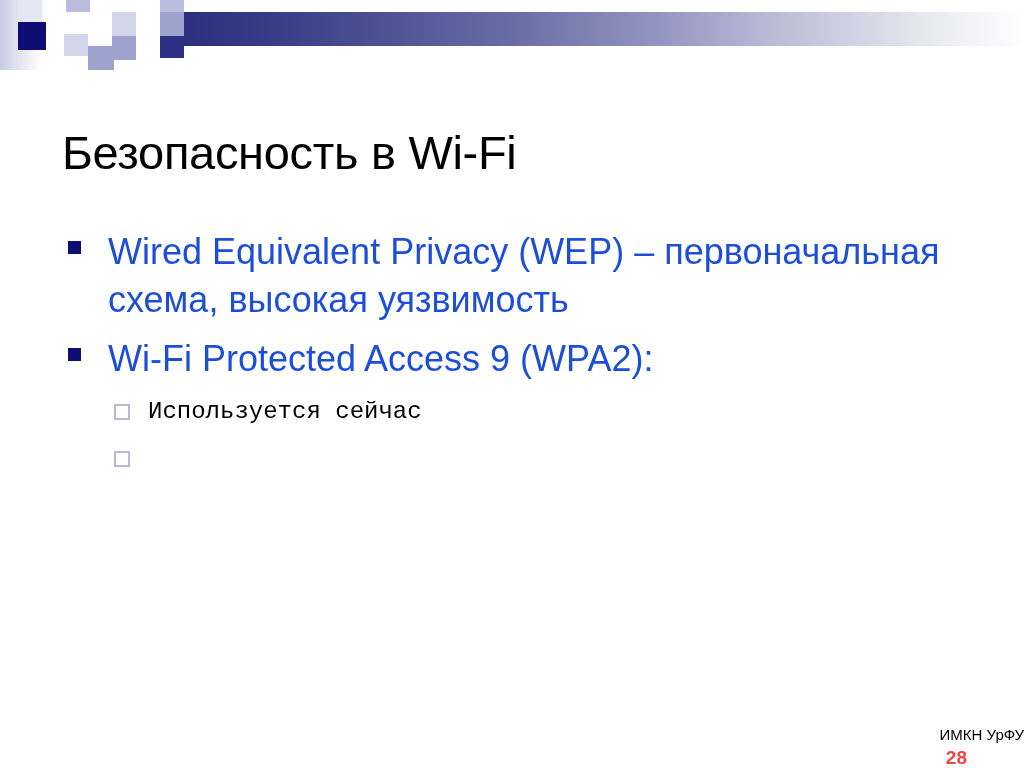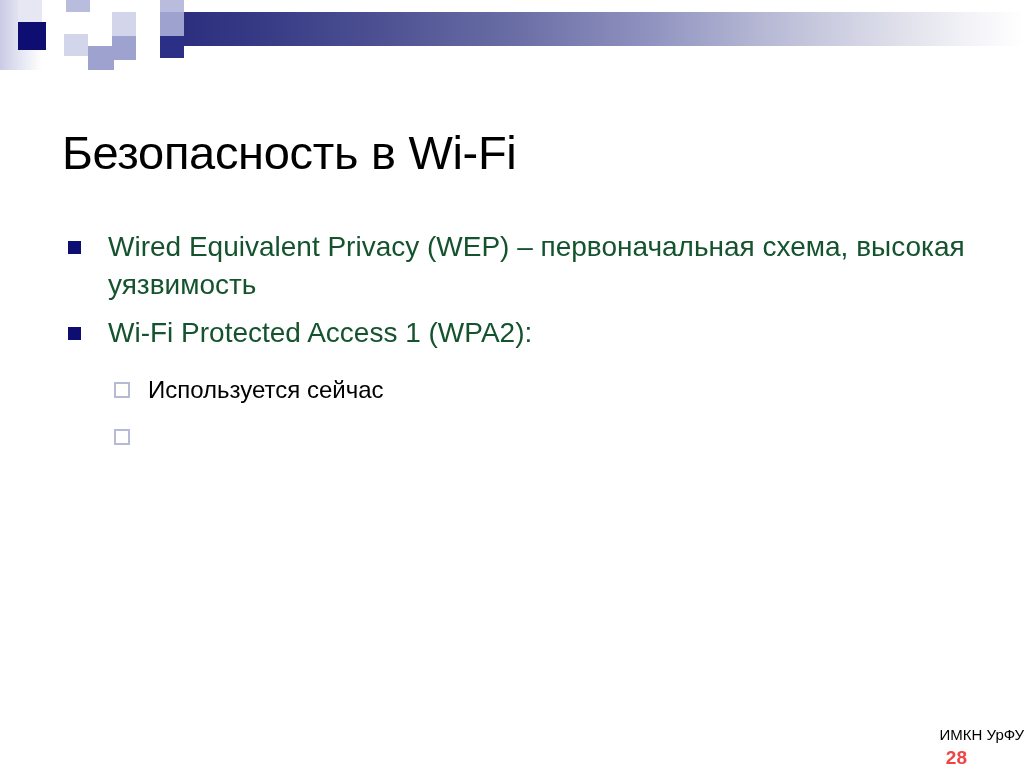--- a/index.html
+++ b/index.html
@@ -86,40 +86,41 @@
   .body {
     position: absolute;
     left: 62px;
     top: 228px;
     width: 920px;
   }
 
   .bullet-l1 {
     position: relative;
     padding-left: 46px;
-    font-size: 28px;
+    font-size: 36px;
     line-height: 1.34;
     margin-bottom: 11px;
-    color: #14532d;
+    color: #1d4ed8;
     max-width: 880px;
   }
   .bullet-l1:last-of-type { margin-bottom: 0; }
 
   .marker-square {
     position: absolute;
     left: 6px;
     top: 13px;
     width: 13px;
     height: 13px;
     background: #0d0d72;
   }
 
   .sublist {
-    margin-top: 22px;
+    margin-top: 12px;
     padding-left: 52px;
+    font-family: Liberation Mono, monospace;
   }
 
   .bullet-l2 {
     position: relative;
     padding-left: 34px;
     font-size: 24px;
     line-height: 1.3;
     margin-bottom: 16px;
     color: #000000;
   }
@@ -183,21 +184,21 @@
   <div class="body">
 
     <div class="bullet-l1">
       <span class="marker-square"></span>
       <span>Wired Equivalent Privacy (WEP) – первоначальная схема, высокая уязвимость</span>
     </div>
 
 
     <div class="bullet-l1">
       <span class="marker-square"></span>
-      <span>Wi-Fi Protected Access 1 (WPA2):</span>
+      <span>Wi-Fi Protected Access 9 (WPA2):</span>
     </div>
 
     <div class="sublist">
       <div class="bullet-l2">
         <span class="marker-hollow"></span>
         <span>Используется сейчас</span>
       </div>
       <div class="bullet-l2">
         <span class="marker-hollow"></span>
       </div>

